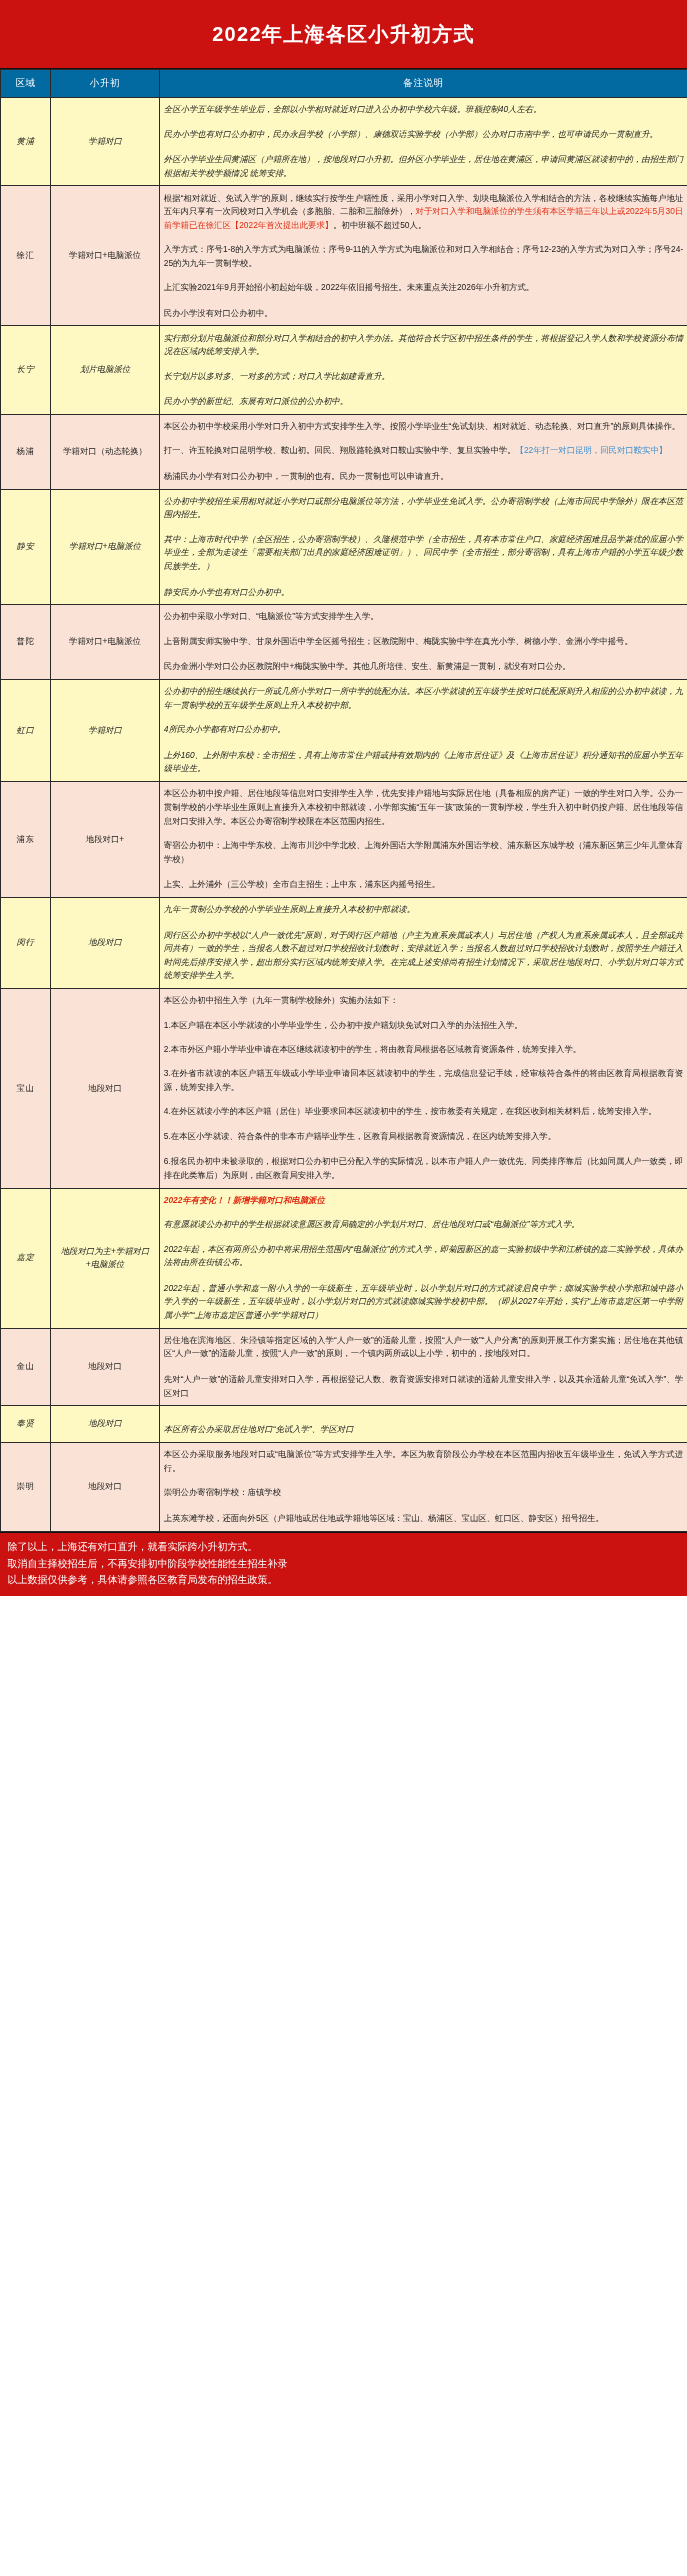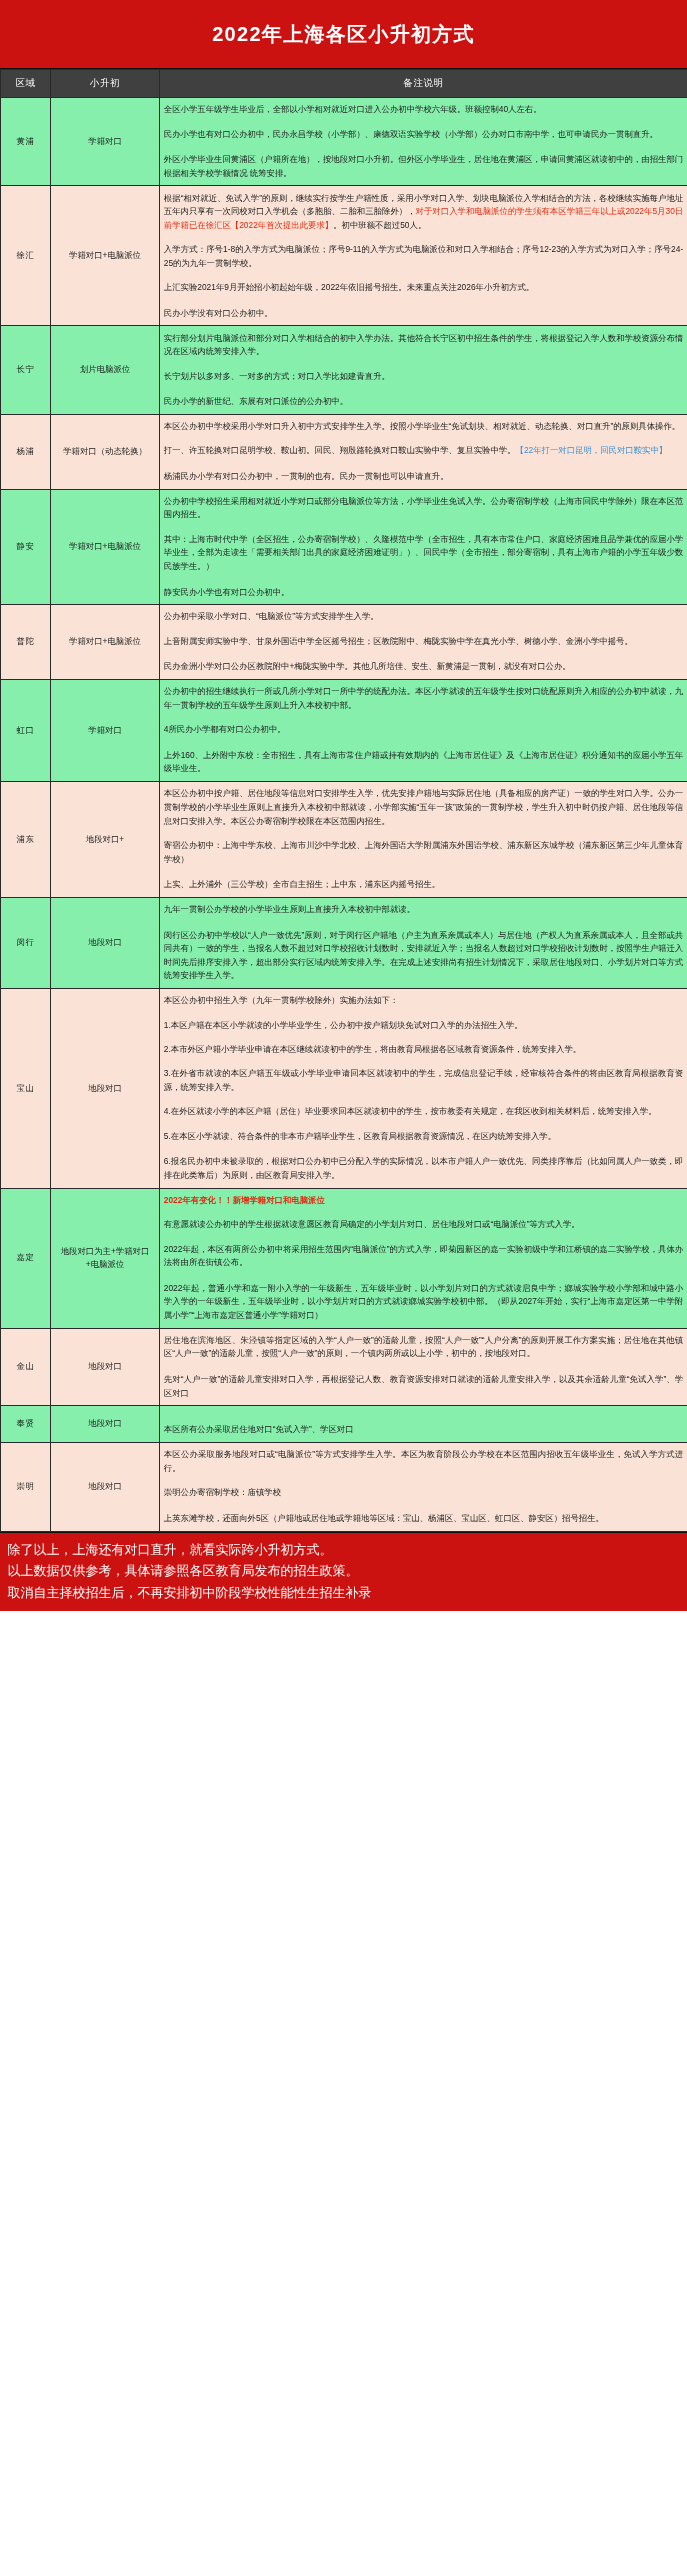--- a/index.html
+++ b/index.html
@@ -32,38 +32,38 @@
   table.main {
     width: 687px;
     border-collapse: collapse;
     table-layout: fixed;
   }
   table.main col.c-region { width: 50px; }
   table.main col.c-method { width: 109px; }
   table.main col.c-notes { width: 528px; }
 
   table.main th {
-    background: #404040;
+    background: #0369a1;
     color: #ffffff;
     font-size: 9.5px;
     font-weight: normal;
     height: 28px;
     border: 0.6px solid #2a2a2a;
     text-align: center;
     letter-spacing: 0.6px;
   }
   table.main td {
     border: 0.6px solid #2a2a2a;
     vertical-align: middle;
     padding: 5.1px 3.8px;
     font-size: 8.4px;
     line-height: 1.62;
     color: #1a1a1a;
   }
-  tr.tone-a td { background: #86efac; }
+  tr.tone-a td { background: #fef9c3; font-style: italic; }
   tr.tone-b td { background: #fae3d6; }
 
   td.region {
     text-align: center;
     font-size: 9px;
     vertical-align: middle;
     letter-spacing: 0.6px;
   }
   td.method {
     text-align: center;
@@ -79,21 +79,21 @@
   td.notes p:last-child { margin-bottom: 0; margin-top: 12px; }
   .hl-red { color: #e02b12; }
   .hl-blue { color: #3a8fd4; }
   .hl-red-head { color: #e02b12; font-weight: bold; }
 
   .footer {
     width: 687px;
     background: #cc1111;
     color: #ffffff;
     padding: 6.4px 7.6px 7.6px 7.6px;
-    font-size: 13px;
+    font-size: 10px;
     line-height: 1.65;
     border-top: 1.3px solid #111;
   }
   .footer p { margin: 0; }
 </style>
 </head>
 <body>
 
 <div id="page">
 
@@ -241,18 +241,18 @@
             <p>本区公办采取服务地段对口或“电脑派位”等方式安排学生入学。本区为教育阶段公办学校在本区范围内招收五年级毕业生，免试入学方式进行。</p>
             <p>崇明公办寄宿制学校：庙镇学校</p>
             <p>上英东滩学校，还面向外5区（户籍地或居住地或学籍地等区域：宝山、杨浦区、宝山区、虹口区、静安区）招号招生。</p>
           </td>
         </tr>
       </tbody>
   </table>
 
   <div class="footer">
     <p>除了以上，上海还有对口直升，就看实际跨小升初方式。</p>
+    <p>取消自主择校招生后，不再安排初中阶段学校性能性生招生补录</p>
     <p>以上数据仅供参考，具体请参照各区教育局发布的招生政策。</p>
-    <p>取消自主择校招生后，不再安排初中阶段学校性能性生招生补录</p>
   </div>
 
 </div>
 
 
 </body></html>

